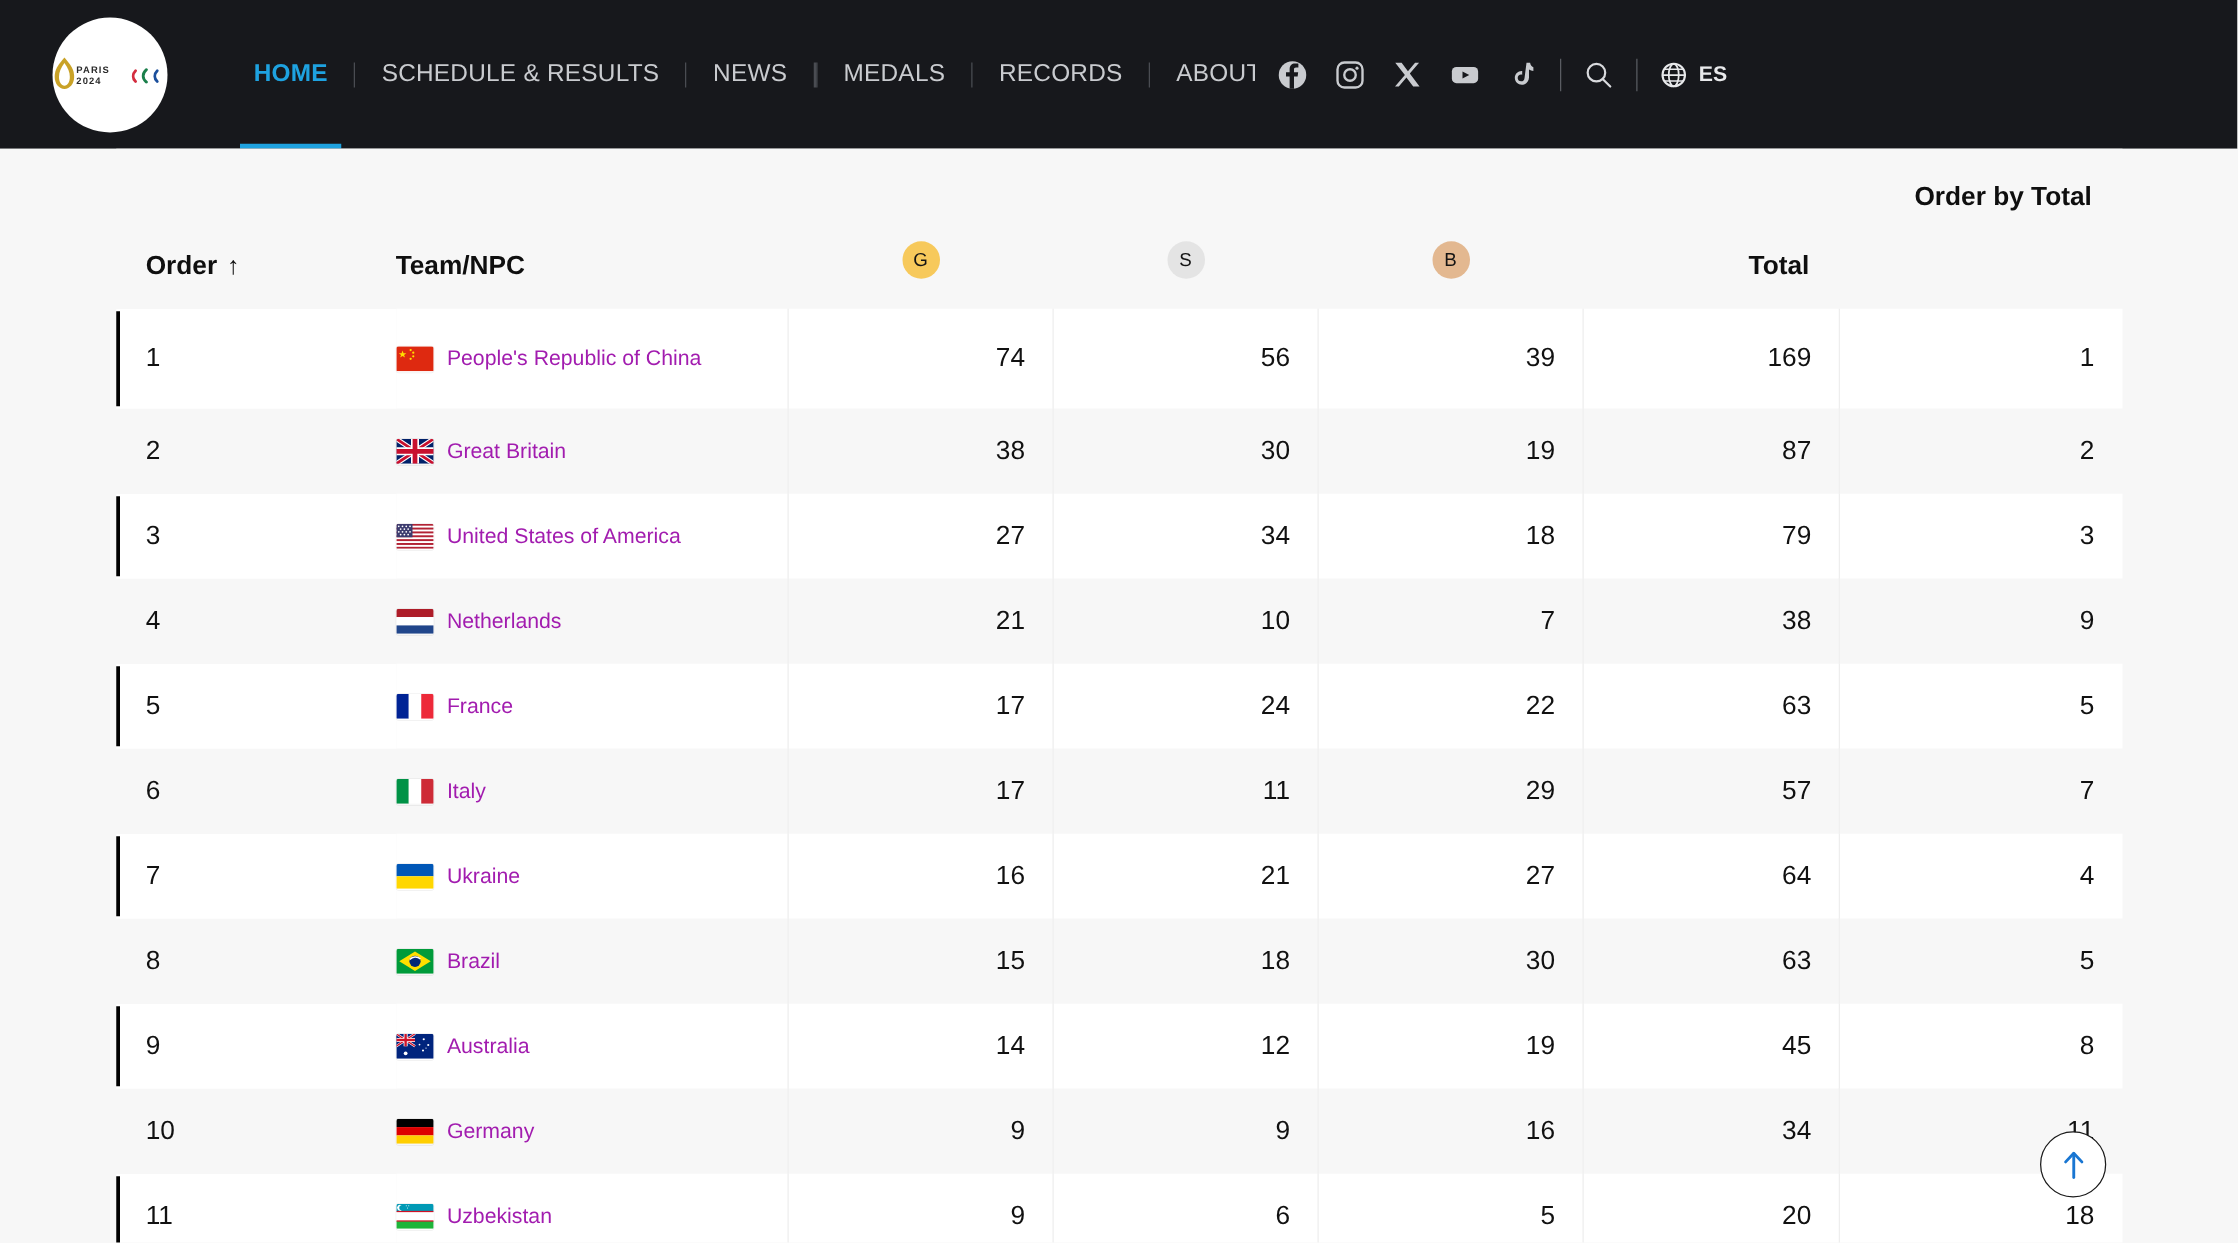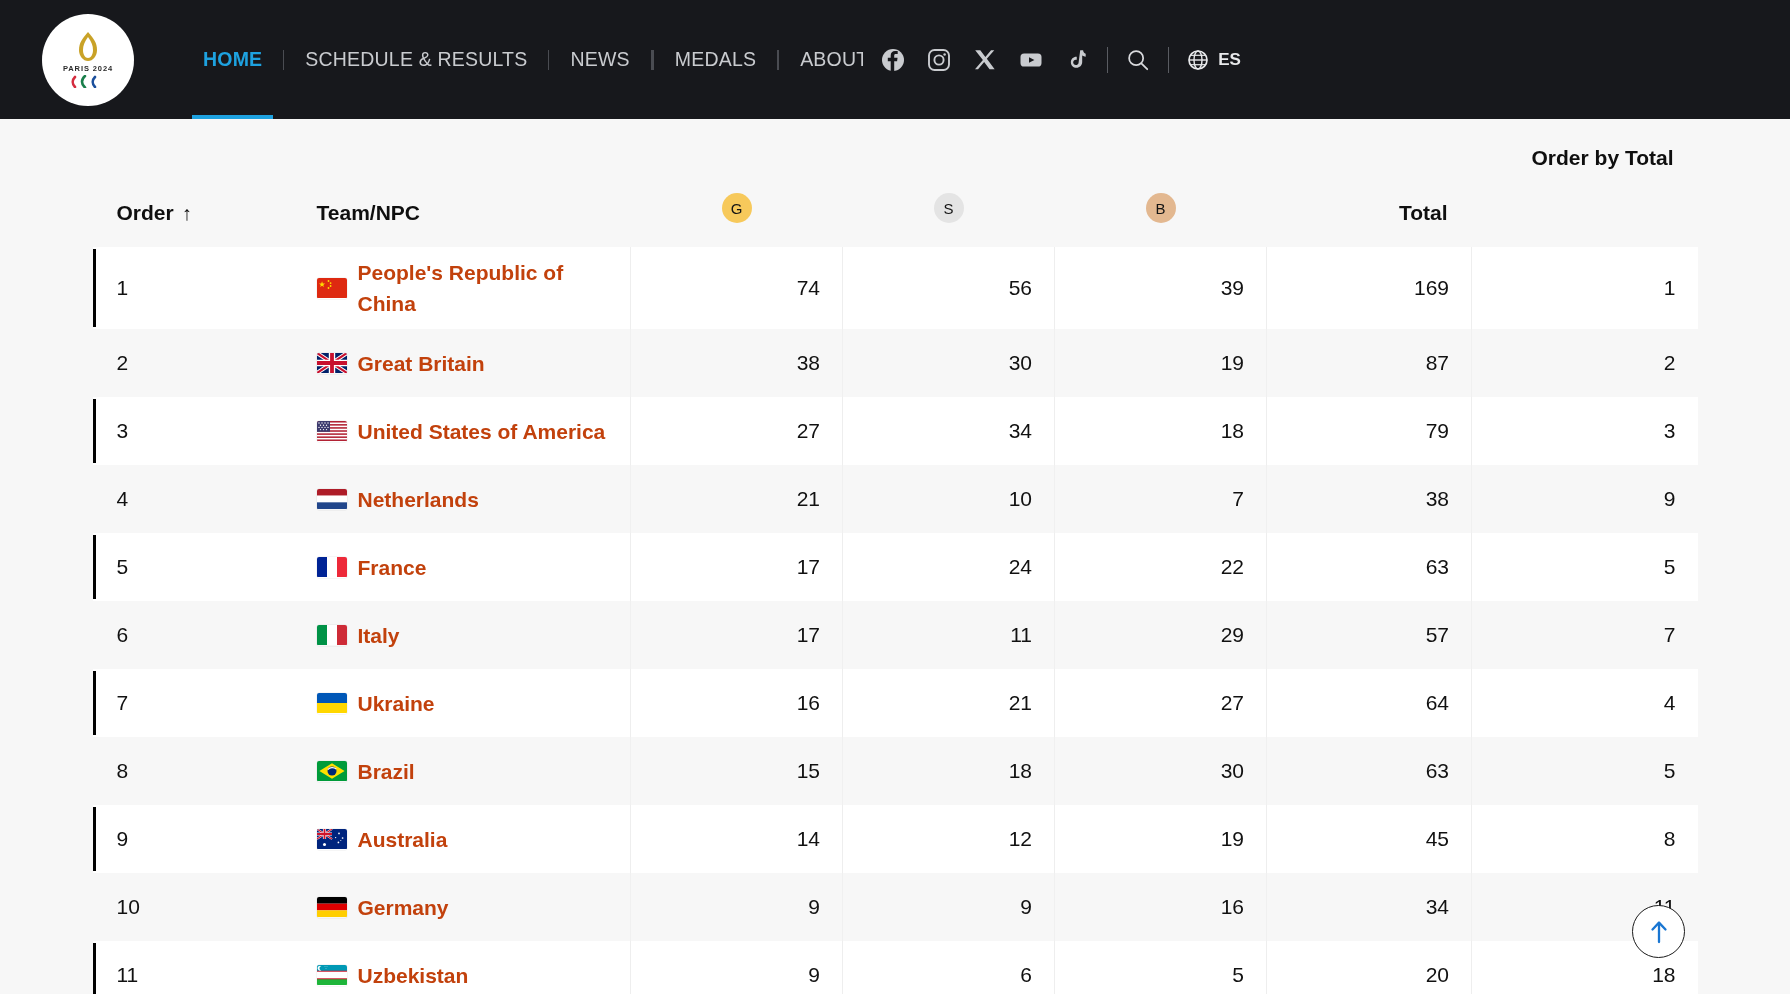--- a/index.html
+++ b/index.html
@@ -18,21 +18,21 @@
     background: #17181c;
     display: flex;
     align-items: center;
     padding-left: 42px;
     overflow: hidden;
   }
   .logo-wrap {
     width: 92px; height: 92px;
     border-radius: 50%;
     background: #ffffff;
-    display: flex; flex-direction: column;
+    display: flex; flex-direction: row;
     align-items: center; justify-content: center;
     flex: 0 0 auto;
     margin-right: 48px;
   }
   .logo-flame { width: 22px; height: 30px; margin-bottom: 2px; }
   .logo-text {
     font-size: 7.5px; letter-spacing: 0.9px;
     color: #2b2b2b; font-weight: 700;
   }
   .logo-agitos { margin-top: 2px; }
@@ -172,21 +172,21 @@
   }
   .team-inner { display: flex; align-items: center; gap: 11px; }
   .flag {
     width: 30px; height: 21px;
     flex: 0 0 auto;
     border-radius: 2px;
     overflow: hidden;
     display: block;
     box-shadow: 0 0 0 0.5px rgba(0,0,0,0.07);
   }
-  .team-name { font-size: 21px; color: #c2410c; line-height: 1.48; font-weight: bold; }
+  .team-name { font-size: 17px; color: #a21caf; line-height: 1.48; }
   td.num { text-align: right; }
 
   
   .to-top {
     position: absolute;
     right: 105px; bottom: 36px;
     width: 53px; height: 53px;
     border-radius: 50%;
     background: #ffffff;
     border: 1.5px solid #1b1b1b;
@@ -217,20 +217,21 @@
     <div class="nav-link active">HOME</div>
     <div class="nav-sep"></div>
     <div class="nav-link">SCHEDULE &amp; RESULTS</div>
     <div class="nav-sep"></div>
     <div class="nav-link">NEWS</div>
     <div class="nav-sep"></div>
     <div class="nav-sep"></div>
     <div class="nav-sep"></div>
     <div class="nav-link">MEDALS</div>
     <div class="nav-sep"></div>
+    <div class="nav-link">RECORDS</div>
     <div class="nav-sep"></div>
     <div class="nav-link truncated">ABOUT T</div>
   </div>
 
   <div class="social-row">
     <div class="soc">
       <svg width="24" height="24" viewBox="0 0 24 24">
           <circle cx="12" cy="12" r="11" fill="#c9cbcf"></circle>
           <path d="M13.2 23V13.2h2.9l.44-3.4h-3.34V7.7c0-.98.27-1.65 1.68-1.65H16.7V3.02c-.31-.04-1.38-.13-2.62-.13-2.6 0-4.38 1.58-4.38 4.5v2.41H6.8v3.4h2.9V23z" fill="#17181c"></path>
         </svg>

